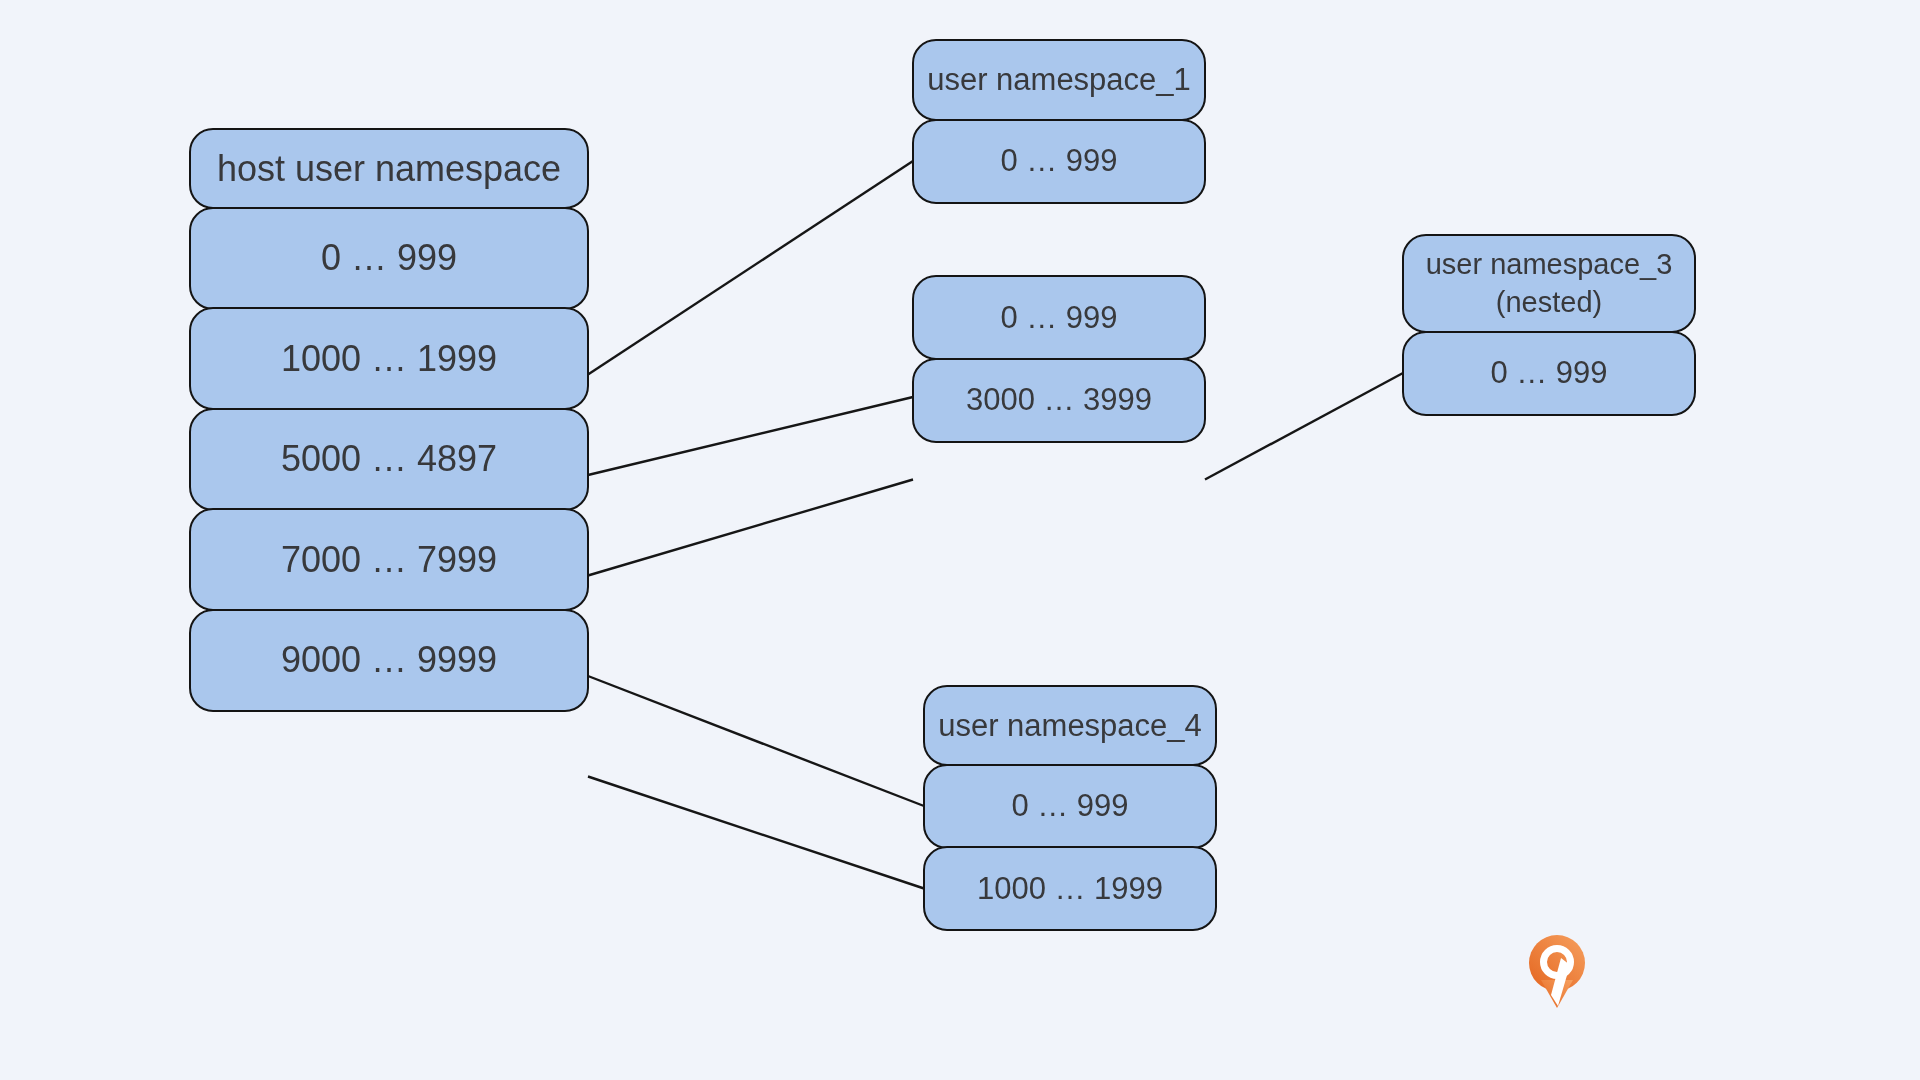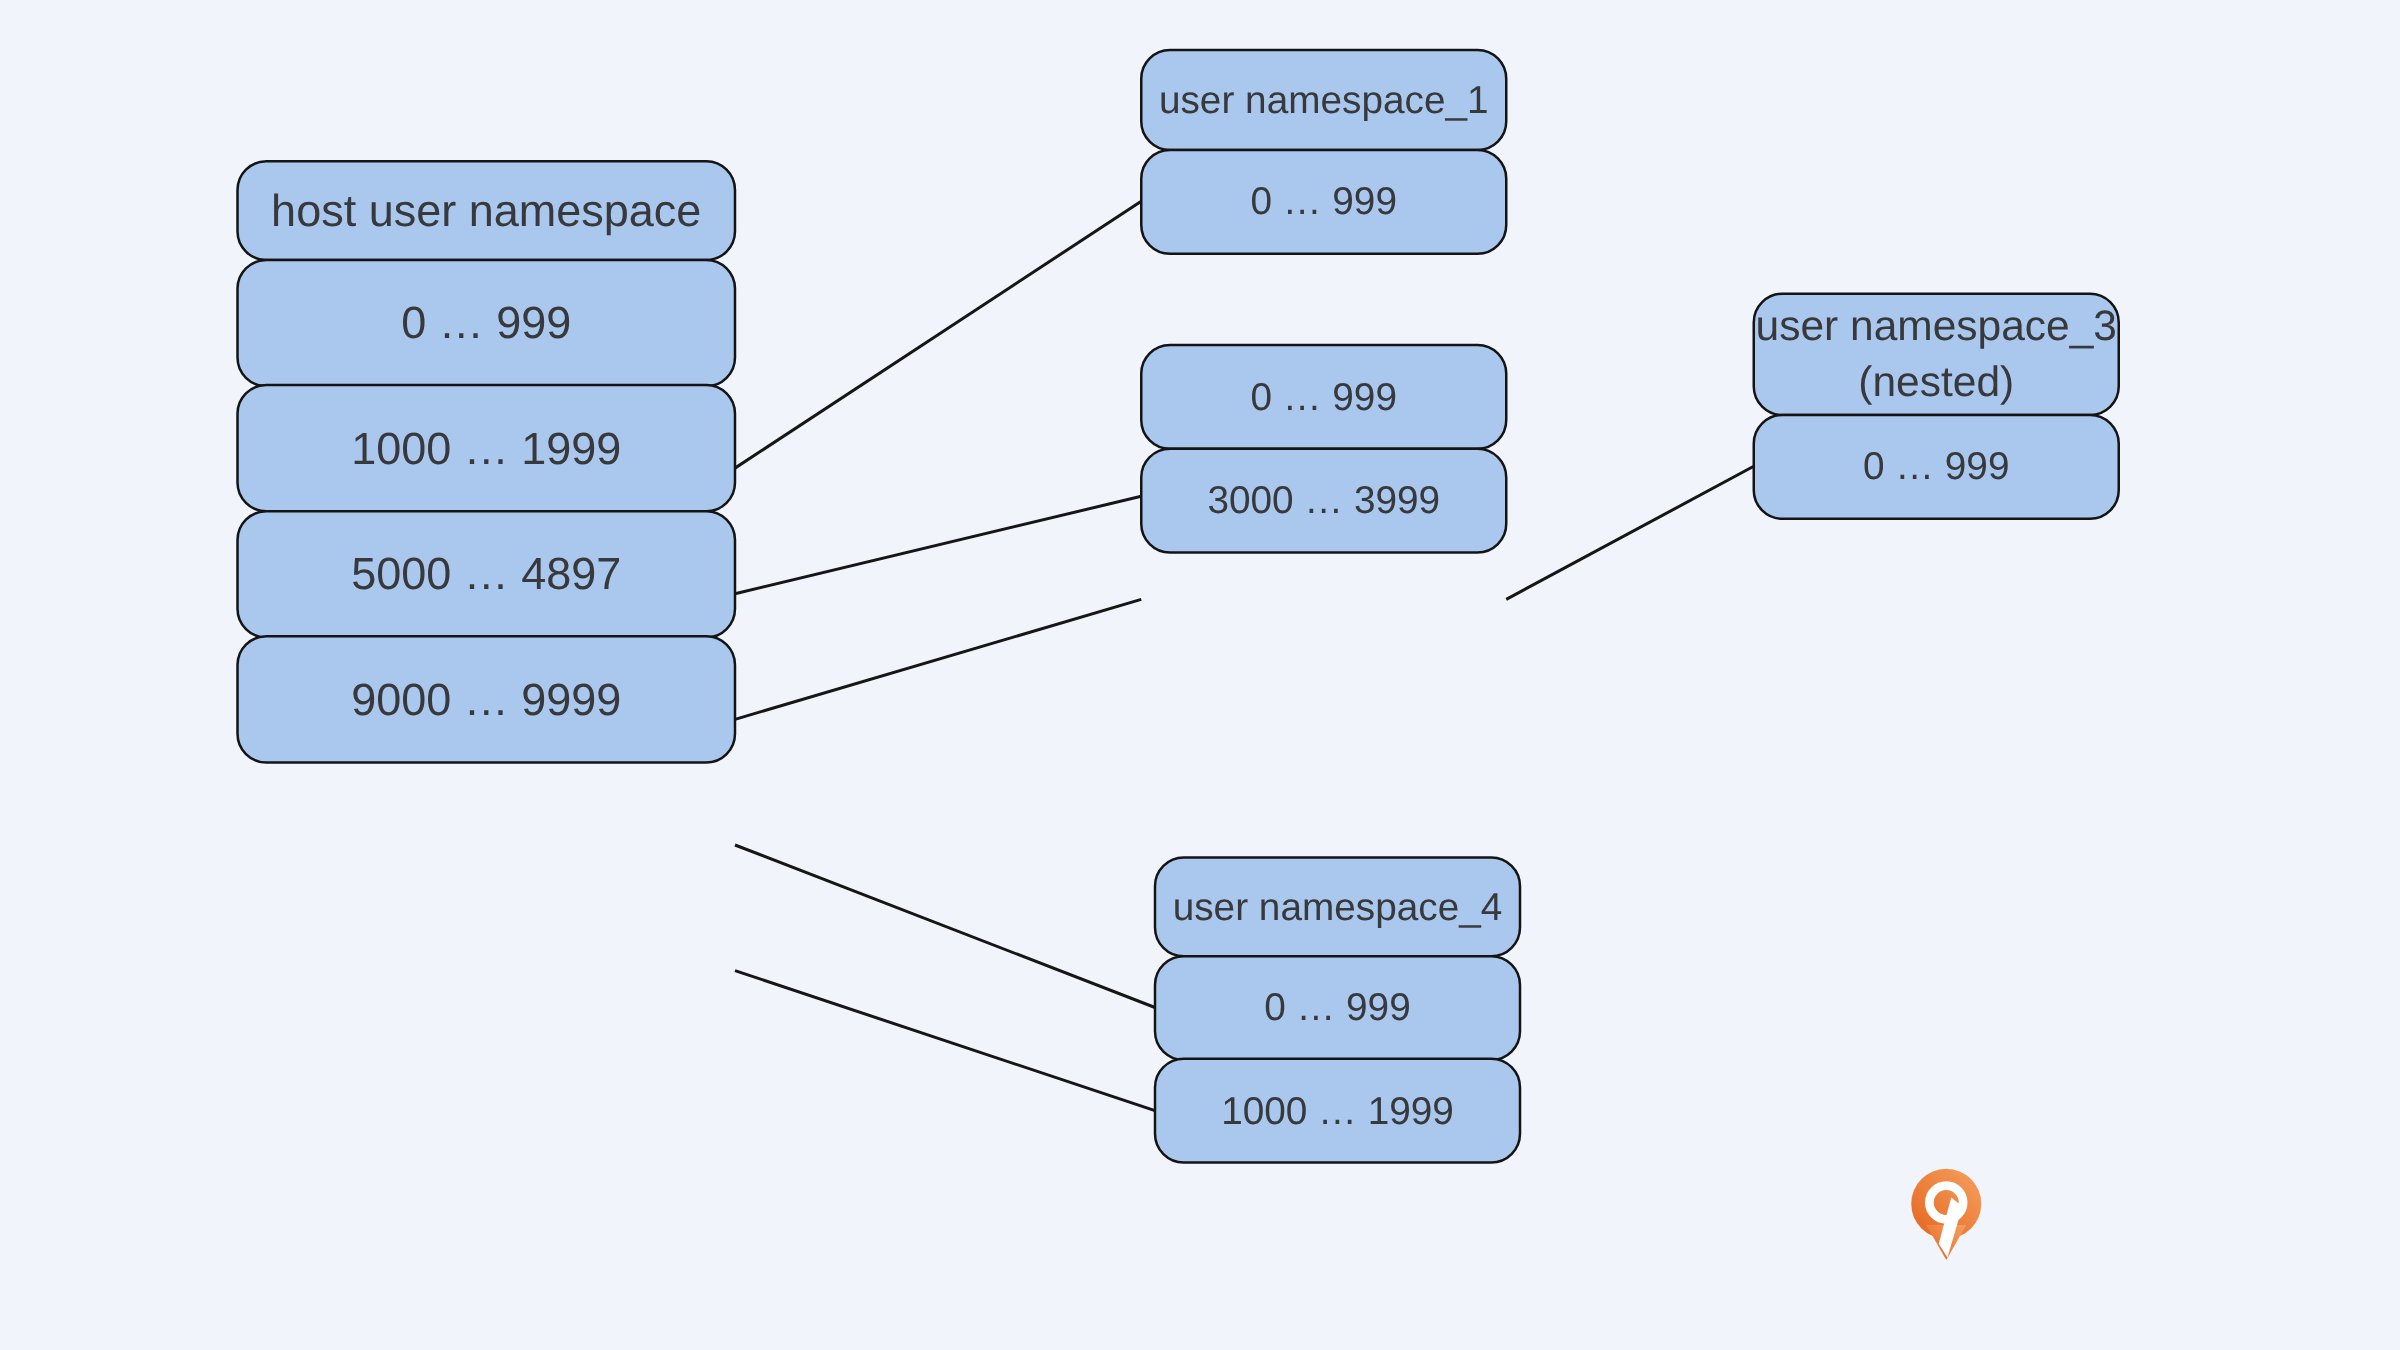--- a/index.html
+++ b/index.html
@@ -35,21 +35,21 @@
   .g-host .box.title{height:81px;font-size:36px;}
   
   .g-ns1{left:912px;top:39px;width:294px;}
   .g-ns2{left:912px;top:275px;width:294px;}
   .g-ns3{left:1402px;top:234px;width:294px;}
   .g-ns4{left:923px;top:685px;width:294px;}
   .g-ns1 .box,.g-ns2 .box,.g-ns3 .box,.g-ns4 .box{height:85px;font-size:31px;}
   .g-ns1 .box.title{height:82px;}
   .g-ns2 .box.title{height:82px;}
   .g-ns4 .box.title{height:81px;}
-  .g-ns3 .box.title{height:99px;flex-direction:column;font-size:34px;line-height:1.3;}
+  .g-ns3 .box.title{height:99px;flex-direction:column;font-size:29px;line-height:1.3;}
   
   .logo{
     position:absolute;left:1528px;top:934px;
     display:flex;align-items:center;gap:14px;
   }
   .logo-text{
     font-size:48px;letter-spacing:5px;
     color:var(--logo-text-color,#565c64);
     font-weight:bold;
     white-space:nowrap;
@@ -67,20 +67,21 @@
       <line x1="1205" y1="479.5" x2="1403" y2="373"></line>
       <line x1="588" y1="676" x2="924" y2="806"></line>
       <line x1="588" y1="776.5" x2="924" y2="888.5"></line>
     </svg>
 
   <div class="group g-host">
     <div class="box title">host user namespace</div>
     <div class="box">0 … 999</div>
     <div class="box">1000 … 1999</div>
     <div class="box">5000 … 4897</div>
+    <div class="box">7000 … 7999</div>
     <div class="box">9000 … 9999</div>
   </div>
 
   <div class="group g-ns1">
     <div class="box title">user namespace_1</div>
     <div class="box">0 … 999</div>
   </div>
 
   <div class="group g-ns2">
     <div class="box">0 … 999</div>

